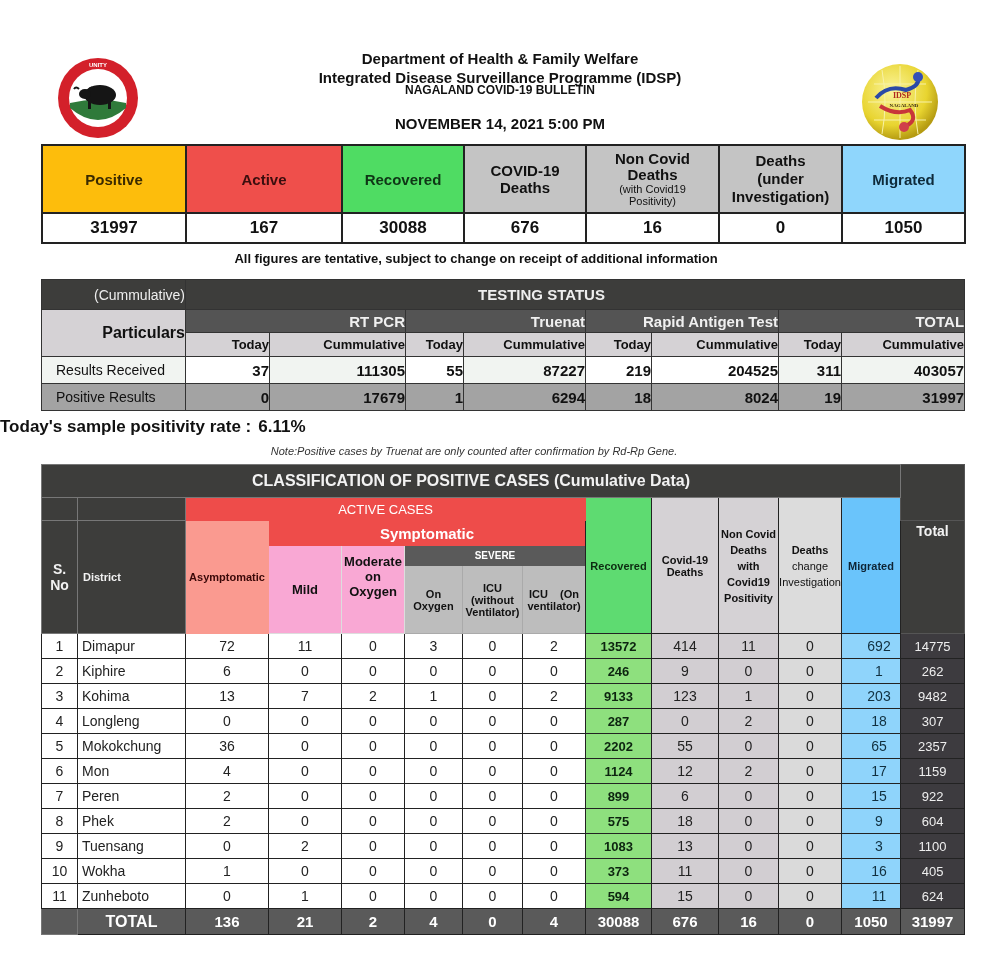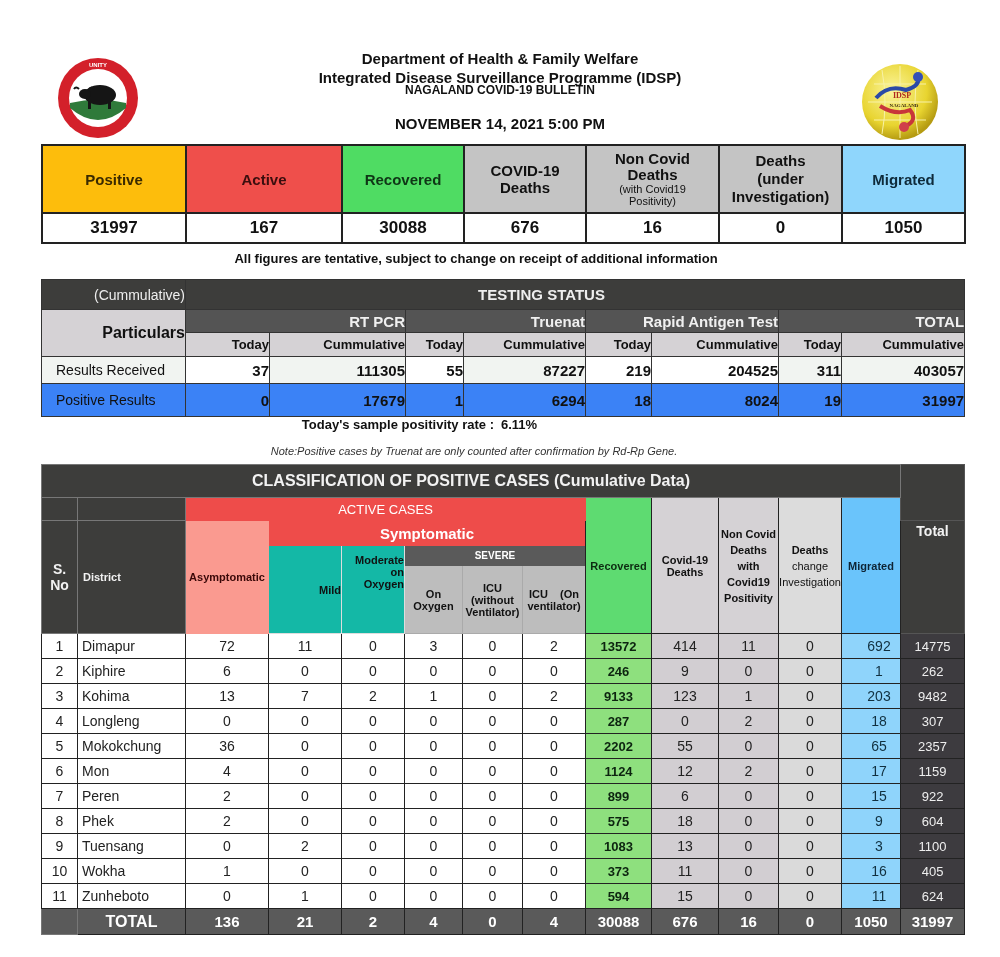--- a/index.html
+++ b/index.html
@@ -36,38 +36,38 @@
 
   
   #testing { left: 41px; top: 279px; width: 923px; }
   #testing td { border: 1.5px solid #333; text-align: right; vertical-align: middle; font-size: 13px; }
   #testing tr.r0 td { height: 30px; background: #3d3d3b; color: #eee; font-size: 14px; }
   #testing tr.r0 td.title { font-weight: bold; text-align: left; padding-left: 292px; font-size: 15px; }
   #testing tr.r1 td { height: 23px; background: #545454; color: #f0f0f0; font-weight: bold; font-size: 15px; }
   #testing tr.r1 td.part { background: #d5d2d5; color: #111; font-size: 16px; font-weight: bold; }
   #testing tr.r2 td { height: 24px; background: #d5d2d5; color: #111; font-weight: bold; font-size: 13px; }
   #testing tr.r3 td { height: 27px; background: #f1f4f1; font-weight: bold; font-size: 15px; }
-  #testing tr.r4 td { height: 33px; background: #3b82f6; font-weight: bold; font-size: 15px; }
+  #testing tr.r4 td { height: 27px; background: #a3a3a3; font-weight: bold; font-size: 15px; }
   #testing tr.r3 td.lbl, #testing tr.r4 td.lbl { font-weight: normal; text-align: left; padding-left: 14px; font-size: 14px; }
   #testing tr.r3 td.white { background: #ffffff; }
 
-  #positivity { position: absolute; left: 0; width: 839px; text-align: center; top: 417px; font-size: 13px; font-weight: bold; text-indent: 0; }
+  #positivity { position: absolute; left: 0; width: 839px; top: 417px; font-size: 17px; font-weight: bold; text-indent: 0; }
   #positivity span { display: inline-block; margin-left: 7px; }
   #note { position: absolute; left: 0; width: 1000px; text-align: center; top: 445px; font-size: 11px; font-style: italic; color: #333; text-indent: -52px; }
 
   
   #classif { left: 41px; top: 464px; width: 923px; }
   #classif td { border: 1.5px solid #222; text-align: center; vertical-align: middle; font-size: 14px; }
   #classif .title { height: 33px; background: #3d3d3b; color: #f2f2f2; font-weight: bold; font-size: 16px; border-color: #777; }
   #classif .dk { background: #3d3d3b; color: #f2f2f2; border-color: #777; }
   #classif .act { background: #ee4c4a; color: #fff; font-size: 13px; border-color: #ee4c4a; }
   #classif .sym { background: #ee4c4a; color: #fff; font-weight: bold; font-size: 15px; border-color: #ee4c4a; }
   #classif .sev { background: #5a5a5a; color: #fff; font-weight: bold; font-size: 10px; border-color: #5a5a5a; }
   #classif .asym { background: #fa9a90; color: #3a0808; font-weight: bold; font-size: 11px; border-color: #fa9a90; }
-  #classif .yel { background: #14b8a6; color: #111; font-weight: bold; font-size: 11px; border-color: #ddd; text-align: right; }
+  #classif .yel { background: #f9a8d4; color: #111; font-weight: bold; font-size: 13px; border-color: #ddd; }
   #classif .gr { background: #bdbdbd; color: #111; font-weight: bold; font-size: 11px; border-color: #aaa; }
   #classif .grn { background: #5edb71; color: #0d2c11; font-weight: bold; font-size: 11px; }
   #classif .lgr { background: #d5d2d5; color: #111; font-weight: bold; font-size: 11px; }
   #classif .lgr2 { background: #dcdcdc; color: #111; font-size: 11px; }
   #classif .blu { background: #6ac4fb; color: #0e2435; font-weight: bold; font-size: 11px; }
   #classif .tot-h { background: #3d3d3b; color: #f2f2f2; font-weight: bold; font-size: 14px; border-color: #555; }
   #classif .sno-h { background: #3d3d3b; color: #f2f2f2; font-weight: bold; font-size: 14px; border-color: #777; }
   #classif .dist-h { background: #3d3d3b; color: #f2f2f2; font-weight: bold; font-size: 11px; text-align: left; padding-left: 5px; border-color: #777; }
 
   #classif tr.data td { height: 25px; background: #ffffff; color: #222; font-size: 14px; }

